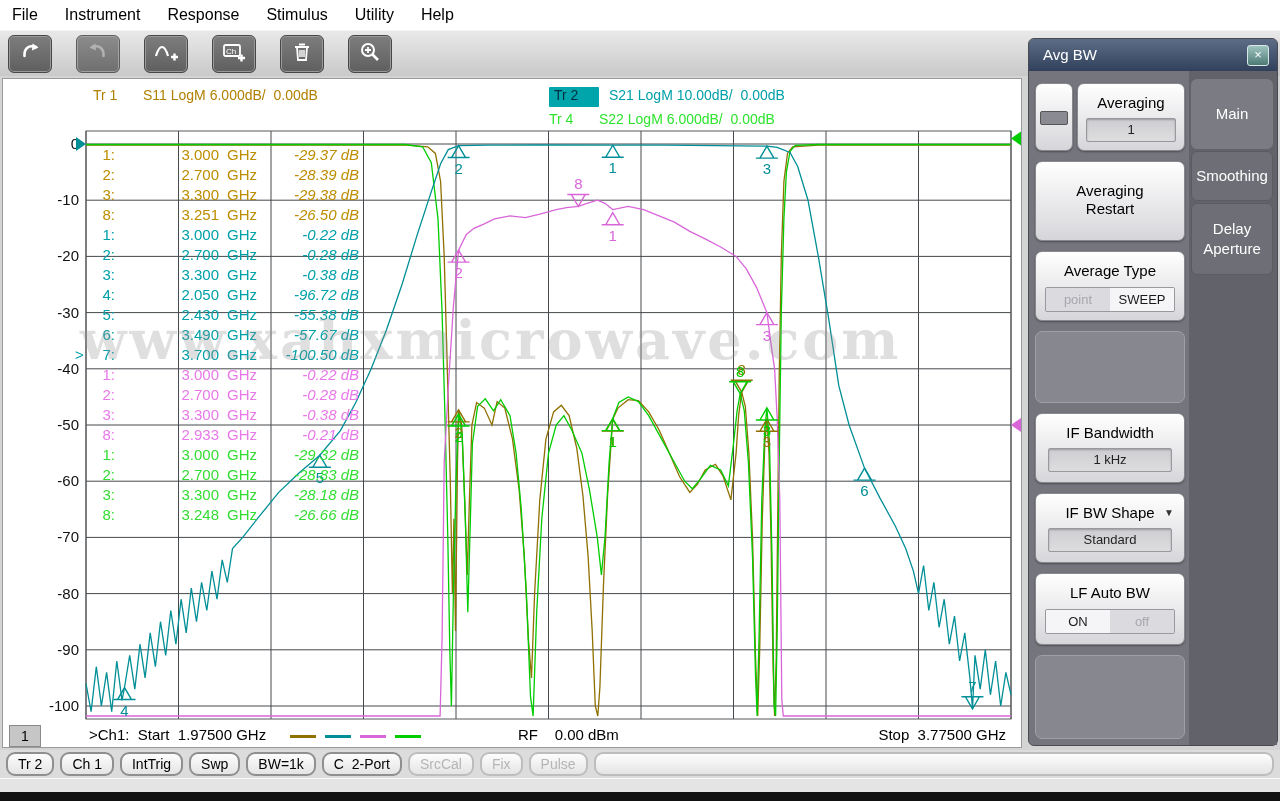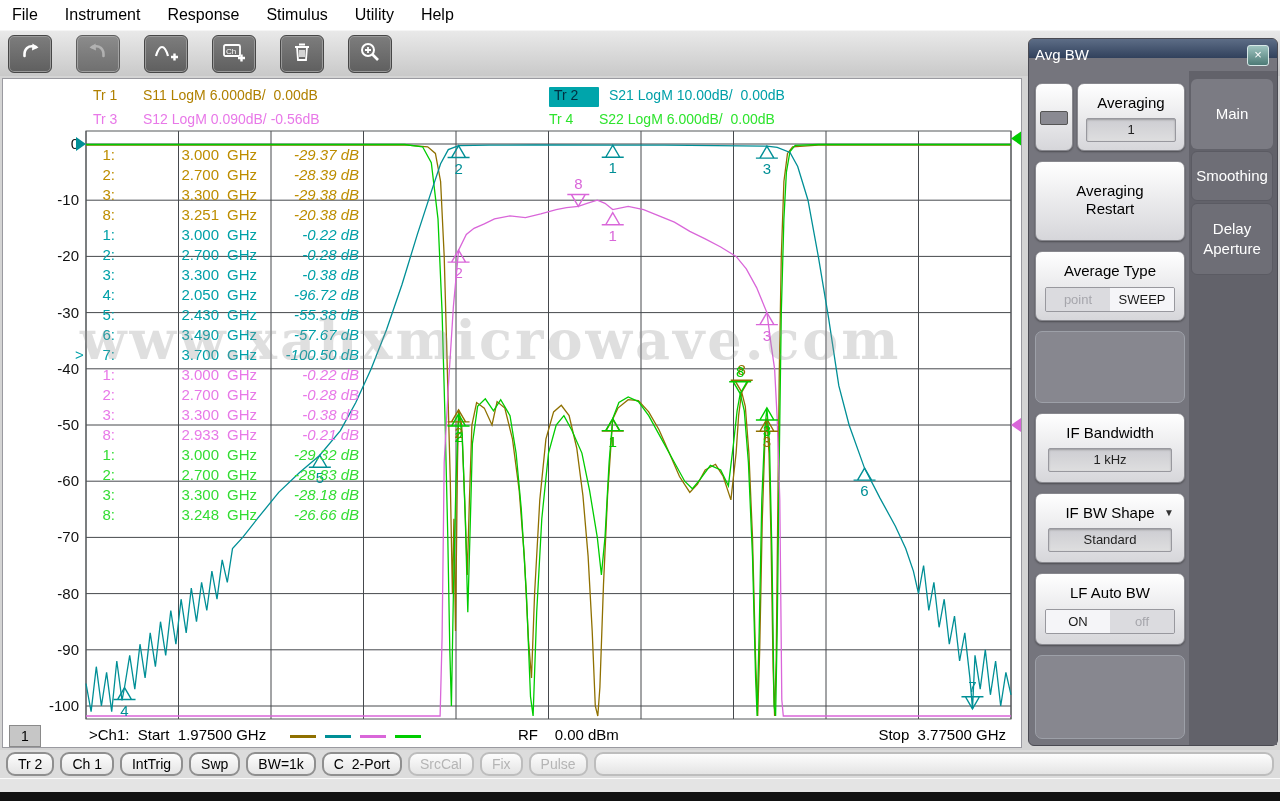--- a/index.html
+++ b/index.html
@@ -29,21 +29,21 @@
   #chtab{position:absolute;left:6px;top:2px;width:30px;height:20px;background:#c6c6c6;border:1px solid #8a8a8a;text-align:center;line-height:20px;font-size:14px;}
   #chinfo{position:absolute;left:86px;top:3px;white-space:pre;}
   #legend{position:absolute;left:287px;top:12px;display:flex;gap:9px;}
   .dash{width:26px;height:3px;}
   #rfinfo{position:absolute;left:515px;top:3px;white-space:pre;}
   #stopinfo{position:absolute;right:15px;top:3px;white-space:pre;}
   
   #watermark{position:absolute;left:80px;top:308px;width:1010px;z-index:60;font-family:"DejaVu Serif",serif;font-weight:bold;font-size:54px;letter-spacing:3px;color:rgba(150,150,150,0.30);pointer-events:none;white-space:nowrap;}
   
   #panel{position:absolute;left:1028px;top:38px;width:250px;height:708px;background:#75757d;border:1px solid #4a4a52;border-radius:6px;box-sizing:border-box;}
-  #panel-title{position:absolute;left:0;top:0;width:100%;height:19px;background:linear-gradient(#5d6d86,#31415c);border-radius:5px 5px 0 0;color:#fff;font-size:15px;line-height:32px;padding-left:6px;box-sizing:border-box;}
+  #panel-title{position:absolute;left:0;top:0;width:100%;height:32px;background:linear-gradient(#5d6d86,#31415c);border-radius:5px 5px 0 0;color:#fff;font-size:15px;line-height:32px;padding-left:14px;box-sizing:border-box;}
   #panel-close{position:absolute;right:8px;top:6px;width:20px;height:19px;background:linear-gradient(#9fc4c0,#4d7a76);border:1px solid #d8e8e8;border-radius:3px;color:#fff;font-size:13px;text-align:center;line-height:18px;}
   #darkcol{position:absolute;left:160px;top:32px;width:88px;height:674px;background:#62626a;}
   .pbtn{position:absolute;background:linear-gradient(180deg,#ffffff,#d6d6da);border:1px solid #88888e;border-radius:7px;box-shadow:0 1px 2px rgba(0,0,0,.35);font-size:15px;color:#000;text-align:center;box-sizing:border-box;}
   .pbtn-label{margin-top:9px;line-height:19px;}
   .pempty{position:absolute;background:#87878f;border:1px solid #9da0a8;border-radius:7px;box-sizing:border-box;}
   .pval{margin:6px auto 0;width:122px;height:22px;background:linear-gradient(#cdcdd2,#dededf);border:1px solid #98989e;border-radius:2px;box-shadow:inset 0 1px 2px rgba(0,0,0,.25);font-size:13px;color:#222;line-height:22px;}
   .pseg{margin:7px auto 0;width:128px;height:23px;display:flex;border:1px solid #98989e;border-radius:2px;overflow:hidden;font-size:13px;line-height:23px;}
   .pseg span{flex:1;}
   .seg-on{background:#f5f5f8;color:#1a1a1a;}
   .seg-off{background:#dbdbdf;color:#a6a6ac;}
@@ -115,32 +115,29 @@
     </div>
   </div>
 
   <div id="chart">
     <div class="trlabel" style="left:90px;top:8px;color:#b08000;">
       <span class="trid">Tr 1</span><span>S11 LogM 6.000dB/  0.00dB</span>
     </div>
     <div class="trlabel" style="left:546px;top:8px;color:#00a0a8;">
       <span class="trid trbadge">Tr 2</span><span>S21 LogM 10.00dB/  0.00dB</span>
     </div>
-    <div class="trlabel" style="left:90px;top:32px;color:#e878e8;">
-      <span class="trid">Tr 3</span><span>S12 LogM 0.090dB/ -0.56dB</span>
-    </div>
     <div class="trlabel" style="left:546px;top:32px;color:#2ee42e;">
       <span class="trid">Tr 4</span><span>S22 LogM 6.000dB/  0.00dB</span>
     </div>
 
     <div id="marker-table">
         <div class="mrow" style="top: 0px; color: rgb(189, 141, 0);"><span class="mp"></span><span class="mn">1:</span><span class="mf">3.000</span><span class="mu">GHz</span><span class="mv">-29.37 dB</span></div>
         <div class="mrow" style="top: 20px; color: rgb(189, 141, 0);"><span class="mp"></span><span class="mn">2:</span><span class="mf">2.700</span><span class="mu">GHz</span><span class="mv">-28.39 dB</span></div>
         <div class="mrow" style="top: 40px; color: rgb(189, 141, 0);"><span class="mp"></span><span class="mn">3:</span><span class="mf">3.300</span><span class="mu">GHz</span><span class="mv">-29.38 dB</span></div>
-        <div class="mrow" style="top: 60px; color: rgb(189, 141, 0);"><span class="mp"></span><span class="mn">8:</span><span class="mf">3.251</span><span class="mu">GHz</span><span class="mv">-20.38 dB</span></div>
+        <div class="mrow" style="top: 60px; color: rgb(189, 141, 0);"><span class="mp"></span><span class="mn">8:</span><span class="mf">3.251</span><span class="mu">GHz</span><span class="mv">-26.50 dB</span></div>
         <div class="mrow" style="top: 80px; color: rgb(0, 160, 168);"><span class="mp"></span><span class="mn">1:</span><span class="mf">3.000</span><span class="mu">GHz</span><span class="mv">-0.22 dB</span></div>
         <div class="mrow" style="top: 100px; color: rgb(0, 160, 168);"><span class="mp"></span><span class="mn">2:</span><span class="mf">2.700</span><span class="mu">GHz</span><span class="mv">-0.28 dB</span></div>
         <div class="mrow" style="top: 120px; color: rgb(0, 160, 168);"><span class="mp"></span><span class="mn">3:</span><span class="mf">3.300</span><span class="mu">GHz</span><span class="mv">-0.38 dB</span></div>
         <div class="mrow" style="top: 140px; color: rgb(0, 160, 168);"><span class="mp"></span><span class="mn">4:</span><span class="mf">2.050</span><span class="mu">GHz</span><span class="mv">-96.72 dB</span></div>
         <div class="mrow" style="top: 160px; color: rgb(0, 160, 168);"><span class="mp"></span><span class="mn">5:</span><span class="mf">2.430</span><span class="mu">GHz</span><span class="mv">-55.38 dB</span></div>
         <div class="mrow" style="top: 180px; color: rgb(0, 160, 168);"><span class="mp"></span><span class="mn">6:</span><span class="mf">3.490</span><span class="mu">GHz</span><span class="mv">-57.67 dB</span></div>
         <div class="mrow" style="top: 200px; color: rgb(0, 160, 168);"><span class="mp">&gt;</span><span class="mn">7:</span><span class="mf">3.700</span><span class="mu">GHz</span><span class="mv">-100.50 dB</span></div>
         <div class="mrow" style="top: 220px; color: rgb(232, 120, 232);"><span class="mp"></span><span class="mn">1:</span><span class="mf">3.000</span><span class="mu">GHz</span><span class="mv">-0.22 dB</span></div>
         <div class="mrow" style="top: 240px; color: rgb(232, 120, 232);"><span class="mp"></span><span class="mn">2:</span><span class="mf">2.700</span><span class="mu">GHz</span><span class="mv">-0.28 dB</span></div>
         <div class="mrow" style="top: 260px; color: rgb(232, 120, 232);"><span class="mp"></span><span class="mn">3:</span><span class="mf">3.300</span><span class="mu">GHz</span><span class="mv">-0.38 dB</span></div>

